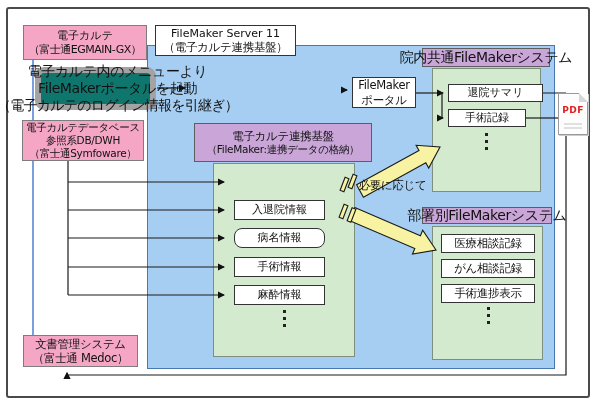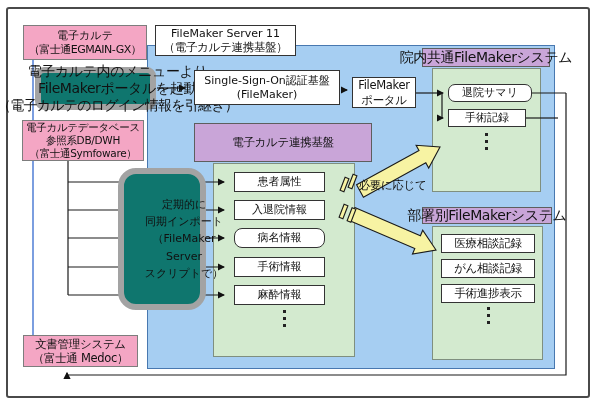--- a/index.html
+++ b/index.html
@@ -102,52 +102,39 @@
     <span class="fs10">FileMakerポータルを起動</span>
     <span class="fs8">（電子カルテのログイン情報を引継ぎ）</span>
   </div>
 
   <div class="abs box pink" style="left:22px;top:120px;width:122px;height:41px;">
     <span class="fs10n">電子カルテデータベース</span>
     <span class="fs10n">参照系DB/DWH</span>
     <span class="fs10n">（富士通Symfoware）</span>
   </div>
 
-  <div class="abs box yellow r16 sync-box" style="left:118px;top:168px;width:88px;height:142px;">
-    <span class="fs11">定期的に</span>
-    <span class="fs11">同期インポート</span>
-    <span class="fs11">（FileMaker</span>
-    <span class="fs11">Server</span>
-    <span class="fs11">スクリプトで）</span>
-  </div>
 
   <div class="abs box pink" style="left:23px;top:335px;width:115px;height:32px;">
     <span class="fs115">文書管理システム</span>
     <span class="fs115">（富士通 Medoc）</span>
   </div>
 
   <div class="abs box white" style="left:155px;top:25px;width:141px;height:31px;">
     <span class="fs12">FileMaker Server 11</span>
     <span class="fs115">（電子カルテ連携基盤）</span>
   </div>
 
-  <div class="abs box white" style="left:194px;top:70px;width:146px;height:35px;">
-    <span class="fs11">Single-Sign-On認証基盤</span>
-    <span class="fs11">(FileMaker)</span>
-  </div>
   <div class="abs box white" style="left:352px;top:77px;width:64px;height:31px;">
     <span class="fs115">FileMaker</span>
     <span class="fs115">ポータル</span>
   </div>
 
   <div class="abs box purple" style="left:194px;top:123px;width:178px;height:39px;">
     <span class="fs115">電子カルテ連携基盤</span>
-  </div>
-  <div class="abs box white" style="left:234px;top:172px;width:91px;height:20px;">
-    <span class="fs12">患者属性</span>
+    <span class="fs10n">（FileMaker:連携データの格納）</span>
   </div>
   <div class="abs box white" style="left:234px;top:200px;width:91px;height:20px;">
     <span class="fs12">入退院情報</span>
   </div>
   <div class="abs box white" style="left:234px;top:228px;width:91px;height:20px;border-radius:8px;">
     <span class="fs12">病名情報</span>
   </div>
   <div class="abs box white" style="left:234px;top:257px;width:91px;height:20px;">
     <span class="fs12">手術情報</span>
   </div>
@@ -160,32 +147,38 @@
       <i></i>
   </div>
 
   <div class="abs note" style="left:340px;top:178px;width:105px;">
     <div class="fs115">必要に応じて</div>
   </div>
 
   <div class="abs box purple" style="left:422px;top:48px;width:128px;height:19px;">
     <span class="fs10">院内共通FileMakerシステム</span>
   </div>
-  <div class="abs box white" style="left:448px;top:84px;width:84px;height:18px;border-radius:7px;">
+  <div class="abs box white" style="left:448px;top:84px;width:95px;height:18px;">
     <span class="fs12">退院サマリ</span>
   </div>
   <div class="abs box white" style="left:448px;top:109px;width:78px;height:18px;">
     <span class="fs12">手術記録</span>
   </div>
   <div class="abs vdots" style="left:485px;top:133px;">
     <i></i>
       <i></i>
       <i></i>
   </div>
 
+  <div class="abs pdf" style="left:558px;top:93px;width:30px;height:42px;">
+    <span class="fold"></span>
+    <span class="txt">PDF</span>
+    <span class="l1"></span>
+    <span class="l2"></span>
+  </div>
 
   <div class="abs box purple" style="left:422px;top:207px;width:130px;height:17px;">
     <span class="fs10">部署別FileMakerシステム</span>
   </div>
   <div class="abs box white" style="left:441px;top:234px;width:94px;height:19px;">
     <span class="fs115">医療相談記録</span>
   </div>
   <div class="abs box white" style="left:441px;top:259px;width:94px;height:19px;">
     <span class="fs115">がん相談記録</span>
   </div>

